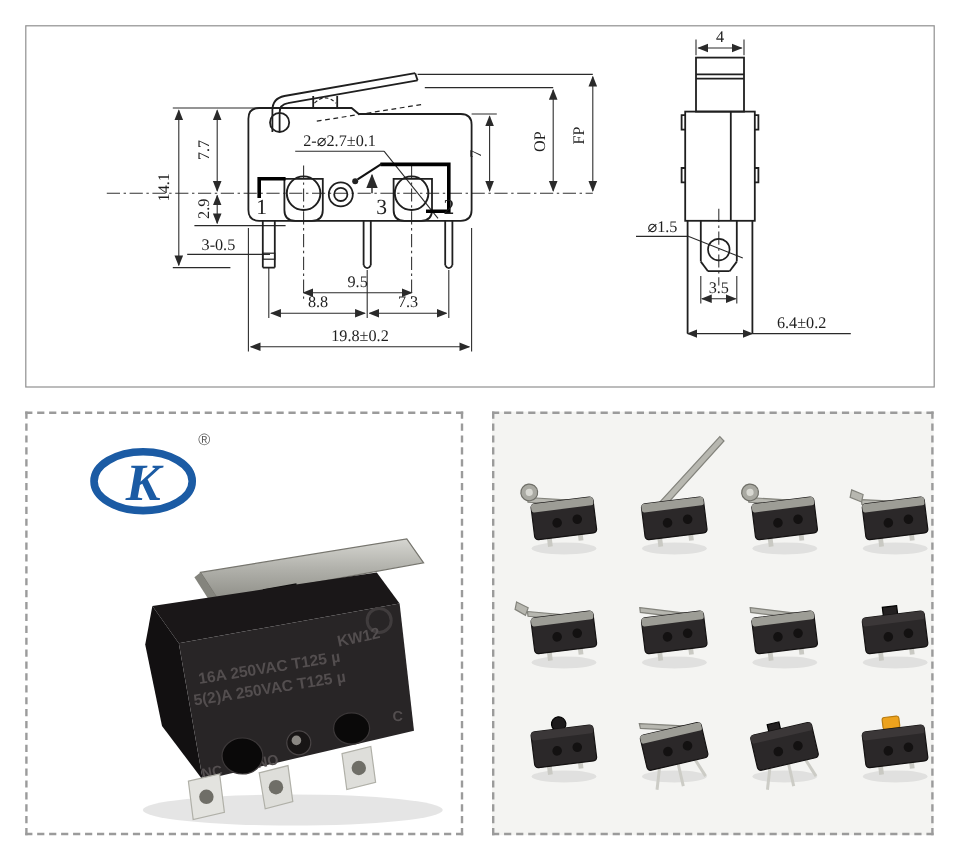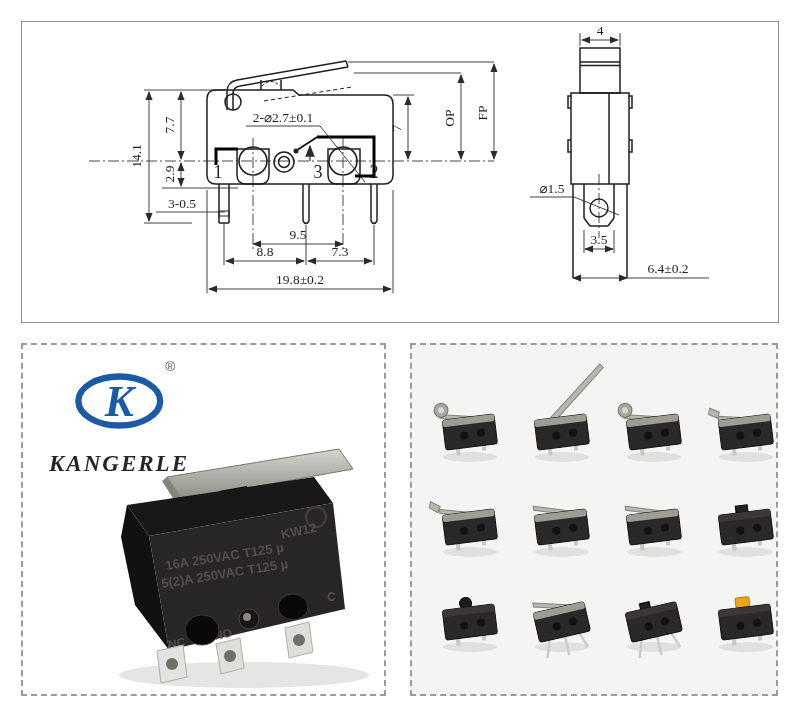--- a/index.html
+++ b/index.html
@@ -169,21 +169,20 @@
   </div>
 
   <div class="panel panel-left">
     <div class="logo-wrap">
       <svg width="170" height="100" viewBox="0 0 170 110">
         <ellipse cx="82" cy="55" rx="45" ry="27" fill="none" stroke="#1b5ba4" stroke-width="7"></ellipse>
         <text x="82" y="72" text-anchor="middle" font-family="Liberation Serif, serif" font-style="italic" font-weight="bold" font-size="48" fill="#1b5ba4">K</text>
         <text x="138" y="22" text-anchor="middle" font-family="Liberation Sans, sans-serif" font-size="15" fill="#5a5a5a">®</text>
       </svg>
     </div>
-    <div class="brand-name">KANGERLE</div>
 
     <div class="photo-wrap">
       <svg width="315" height="258" viewBox="0 0 315 258">
         <defs>
           <linearGradient id="mg" x1="0" y1="0" x2="0" y2="1">
             <stop offset="0" stop-color="#d6d6d1"></stop>
               <stop offset="0.5" stop-color="#b0b0aa"></stop>
               <stop offset="1" stop-color="#8e8e87"></stop>
           </linearGradient>
         </defs>

